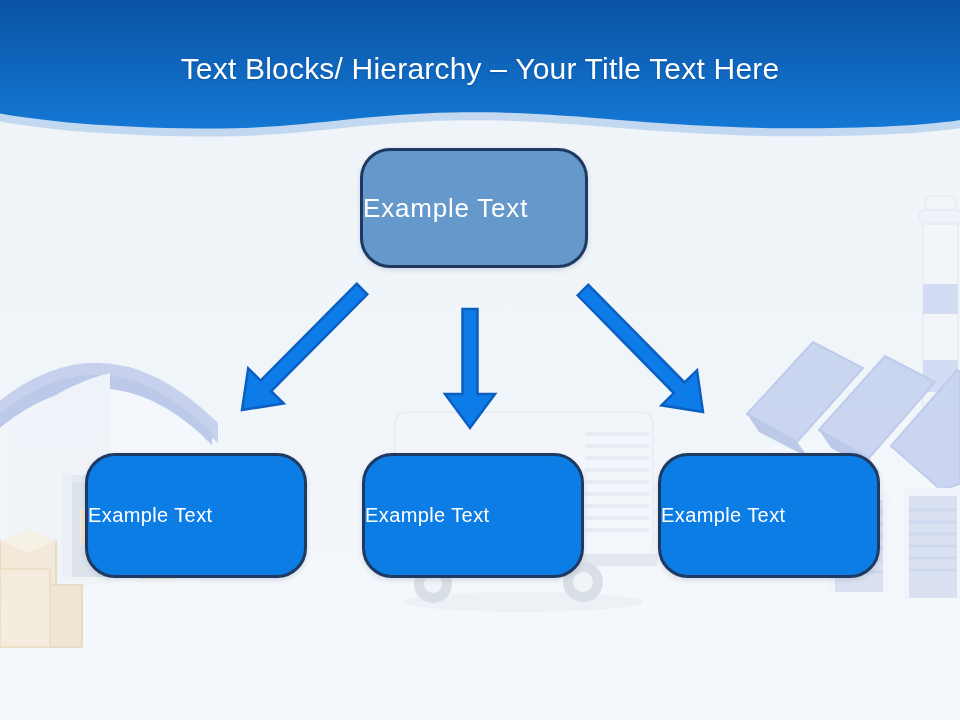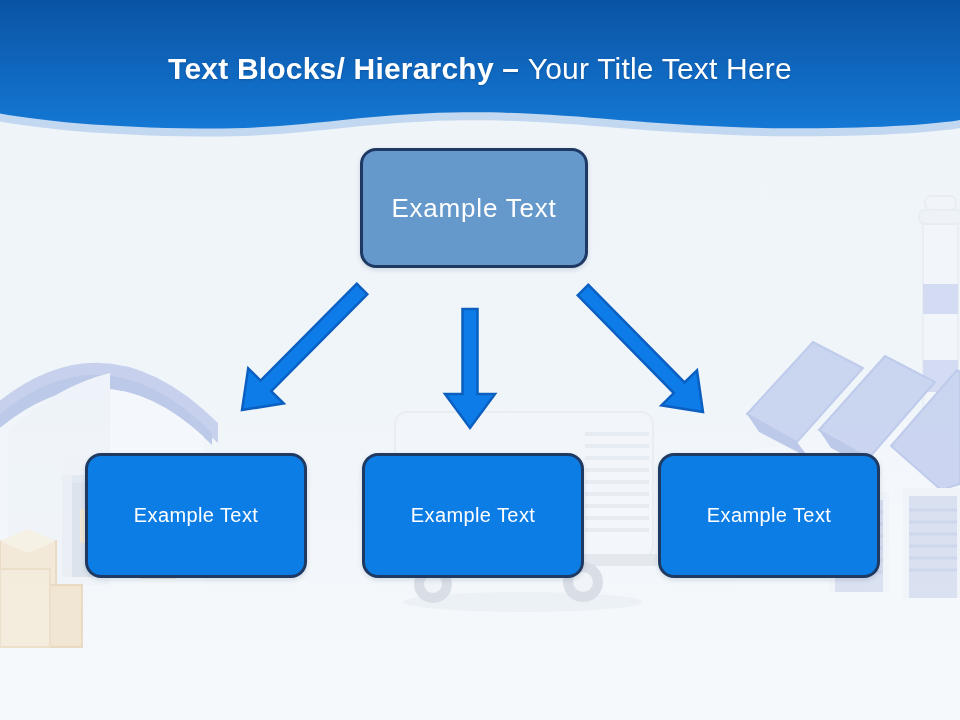--- a/index.html
+++ b/index.html
@@ -14,25 +14,25 @@
   .bg-truck{left:383px;top:406px;}
   .bg-factory{left:731px;top:192px;}
   
   .banner{position:absolute;left:0;top:0;width:960px;height:150px;}
   .title{
     position:absolute;left:0;top:52px;width:960px;text-align:center;
     color:var(--text-color,#fff);font-size:30px;line-height:1.1;
     letter-spacing:.2px;text-shadow:0 1px 2px rgba(0,30,70,.25);
     margin:0;font-weight:normal;
   }
-  .title .t-bold{font-weight:bold;}
+  .title .t-bold{font-weight:normal;}
   
   .node{
-    position:absolute;display:flex;align-items:center;justify-content:center;
-    border:3px solid var(--box-border,#1e3a62);border-radius:16px;
+    position:absolute;display:flex;align-items:center;
+    border:3px solid var(--box-border,#1e3a62);border-radius:30px;
     color:var(--text-color,#fff);box-sizing:border-box;
     box-shadow:0 2px 5px rgba(20,45,90,.15);
   }
   .node-root{
     left:360px;top:148px;width:228px;height:120px;
     background:var(--root-box-fill,#6699cb);font-size:26px;letter-spacing:.8px;
   }
   .node-child{
     width:222px;height:125px;top:453px;
     background:var(--child-box-fill,#0d7de6);font-size:20px;letter-spacing:.4px;

